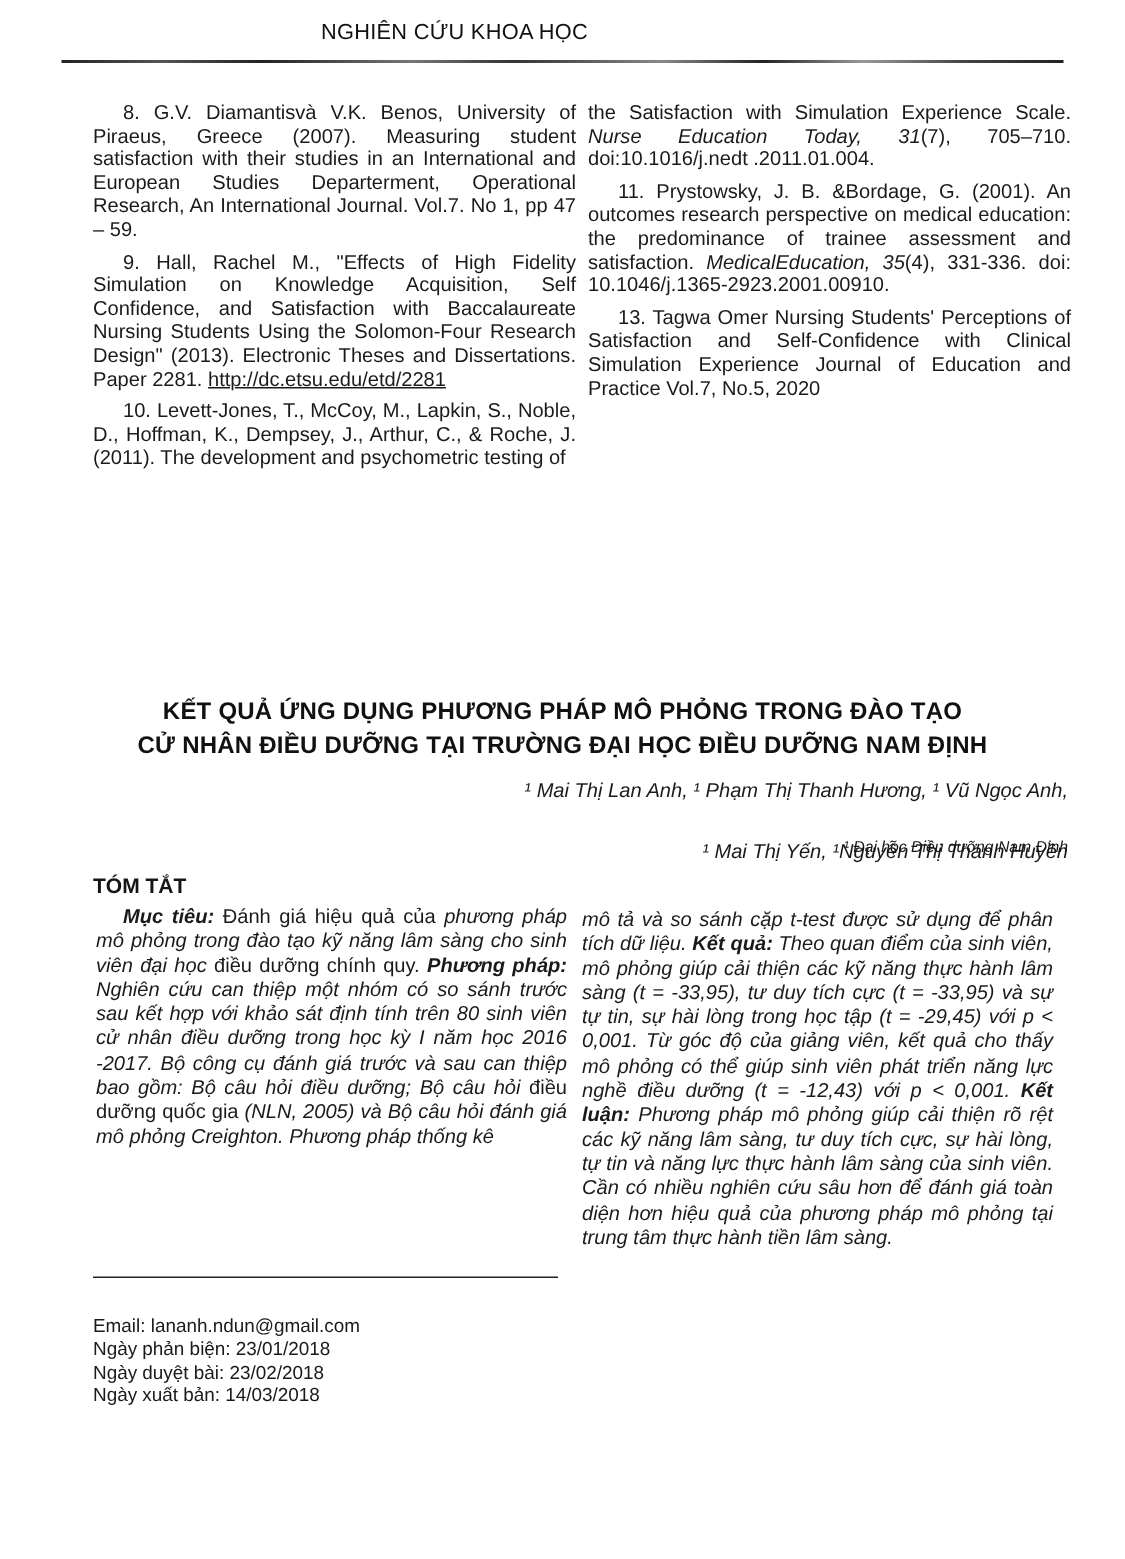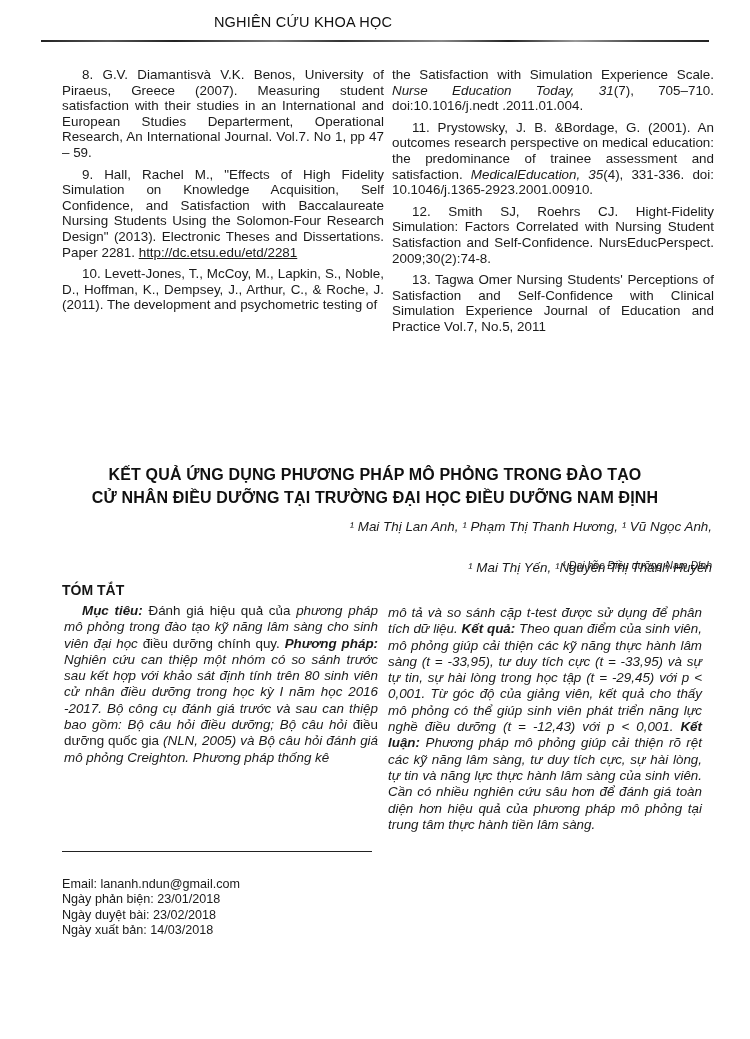--- a/index.html
+++ b/index.html
@@ -88,26 +88,22 @@
 
 <div class="col" id="refs-right">
   <p>
     <span>the Satisfaction with Simulation Experience Scale. </span><span class="ital">Nurse Education Today, 31</span><span>(7), 705–710. doi:10.1016/j.nedt .2011.01.004.</span>
   </p>
   <p class="ref-indent">
     <span>11.</span>
     <span>Prystowsky, J. B. &amp;Bordage, G. (2001). An outcomes research perspective on medical education: the predominance of trainee assessment and satisfaction. </span><span class="ital">MedicalEducation, 35</span><span>(4), 331-336. doi: 10.1046/j.1365-2923.2001.00910.</span>
   </p>
   <p class="ref-indent">
-    <span>12.</span>
-    <span>Smith SJ, Roehrs CJ. Hight-Fidelity Simulation: Factors Correlated with Nursing Student Satisfaction and Self-Confidence. NursEducPerspect. 2009;30(2):74-8.</span>
-  </p>
-  <p class="ref-indent">
     <span>13.</span>
-    <span>Tagwa Omer Nursing Students' Perceptions of Satisfaction and Self-Confidence with Clinical Simulation Experience Journal of Education and Practice Vol.7, No.5, 2011</span>
+    <span>Tagwa Omer Nursing Students' Perceptions of Satisfaction and Self-Confidence with Clinical Simulation Experience Journal of Education and Practice Vol.7, No.5, 2020</span>
   </p>
 </div>
 
 <div class="title" id="title1">KẾT QUẢ ỨNG DỤNG PHƯƠNG PHÁP MÔ PHỎNG TRONG ĐÀO TẠO</div>
 <div class="title" id="title2">CỬ NHÂN ĐIỀU DƯỠNG TẠI TRƯỜNG ĐẠI HỌC ĐIỀU DƯỠNG NAM ĐỊNH</div>
 
 <div class="authors" id="authors1">¹ Mai Thị Lan Anh, ¹ Phạm Thị Thanh Hương, ¹ Vũ Ngọc Anh,</div>
 <div class="authors" id="authors2">¹ Mai Thị Yến, ¹Nguyễn Thị Thanh Huyền</div>
 <div class="affil">¹ Đại học Điều dưỡng Nam Định</div>
 

